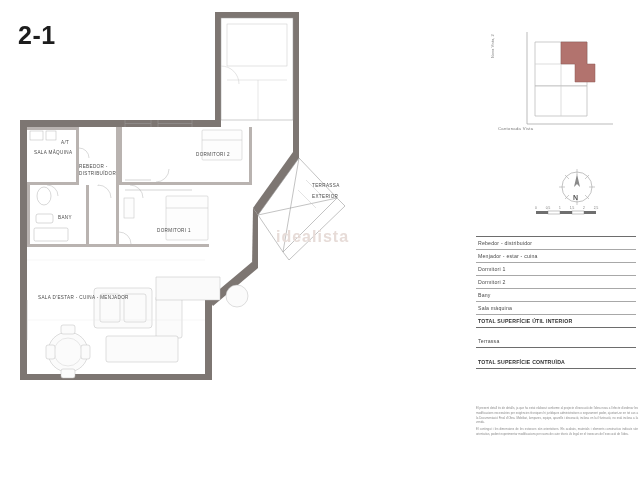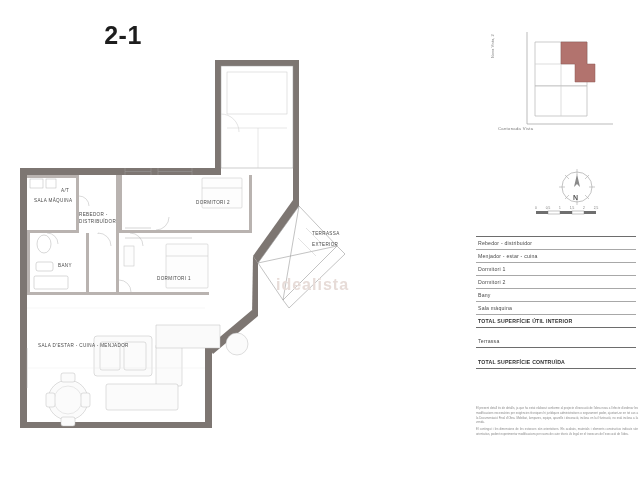--- a/index.html
+++ b/index.html
@@ -29,40 +29,38 @@
     position: absolute;
     left: 18px;
     top: 22px;
     width: 210px;
   }
   .unit-code {
     font-size: 25px;
     font-weight: bold;
     color: #1d1d1d;
     letter-spacing: 0.5px;
-    text-align: center;
     line-height: 1.1;
   }
   .unit-price {
     font-size: 22px;
     font-weight: bold;
     color: #1d1d1d;
     text-align: center;
     line-height: 1.2;
     margin-top: 2px;
   }
 
   
   .plan {
     position: absolute;
     left: 6px;
     top: 0px;
     width: 460px;
     height: 342px;
-    margin-top: 48px;
   }
   .plan svg { display: block; }
 
   .room-label {
     position: absolute;
     font-size: 4.6px;
     letter-spacing: 0.35px;
     color: #4a4a4a;
     white-space: nowrap;
     text-transform: uppercase;

